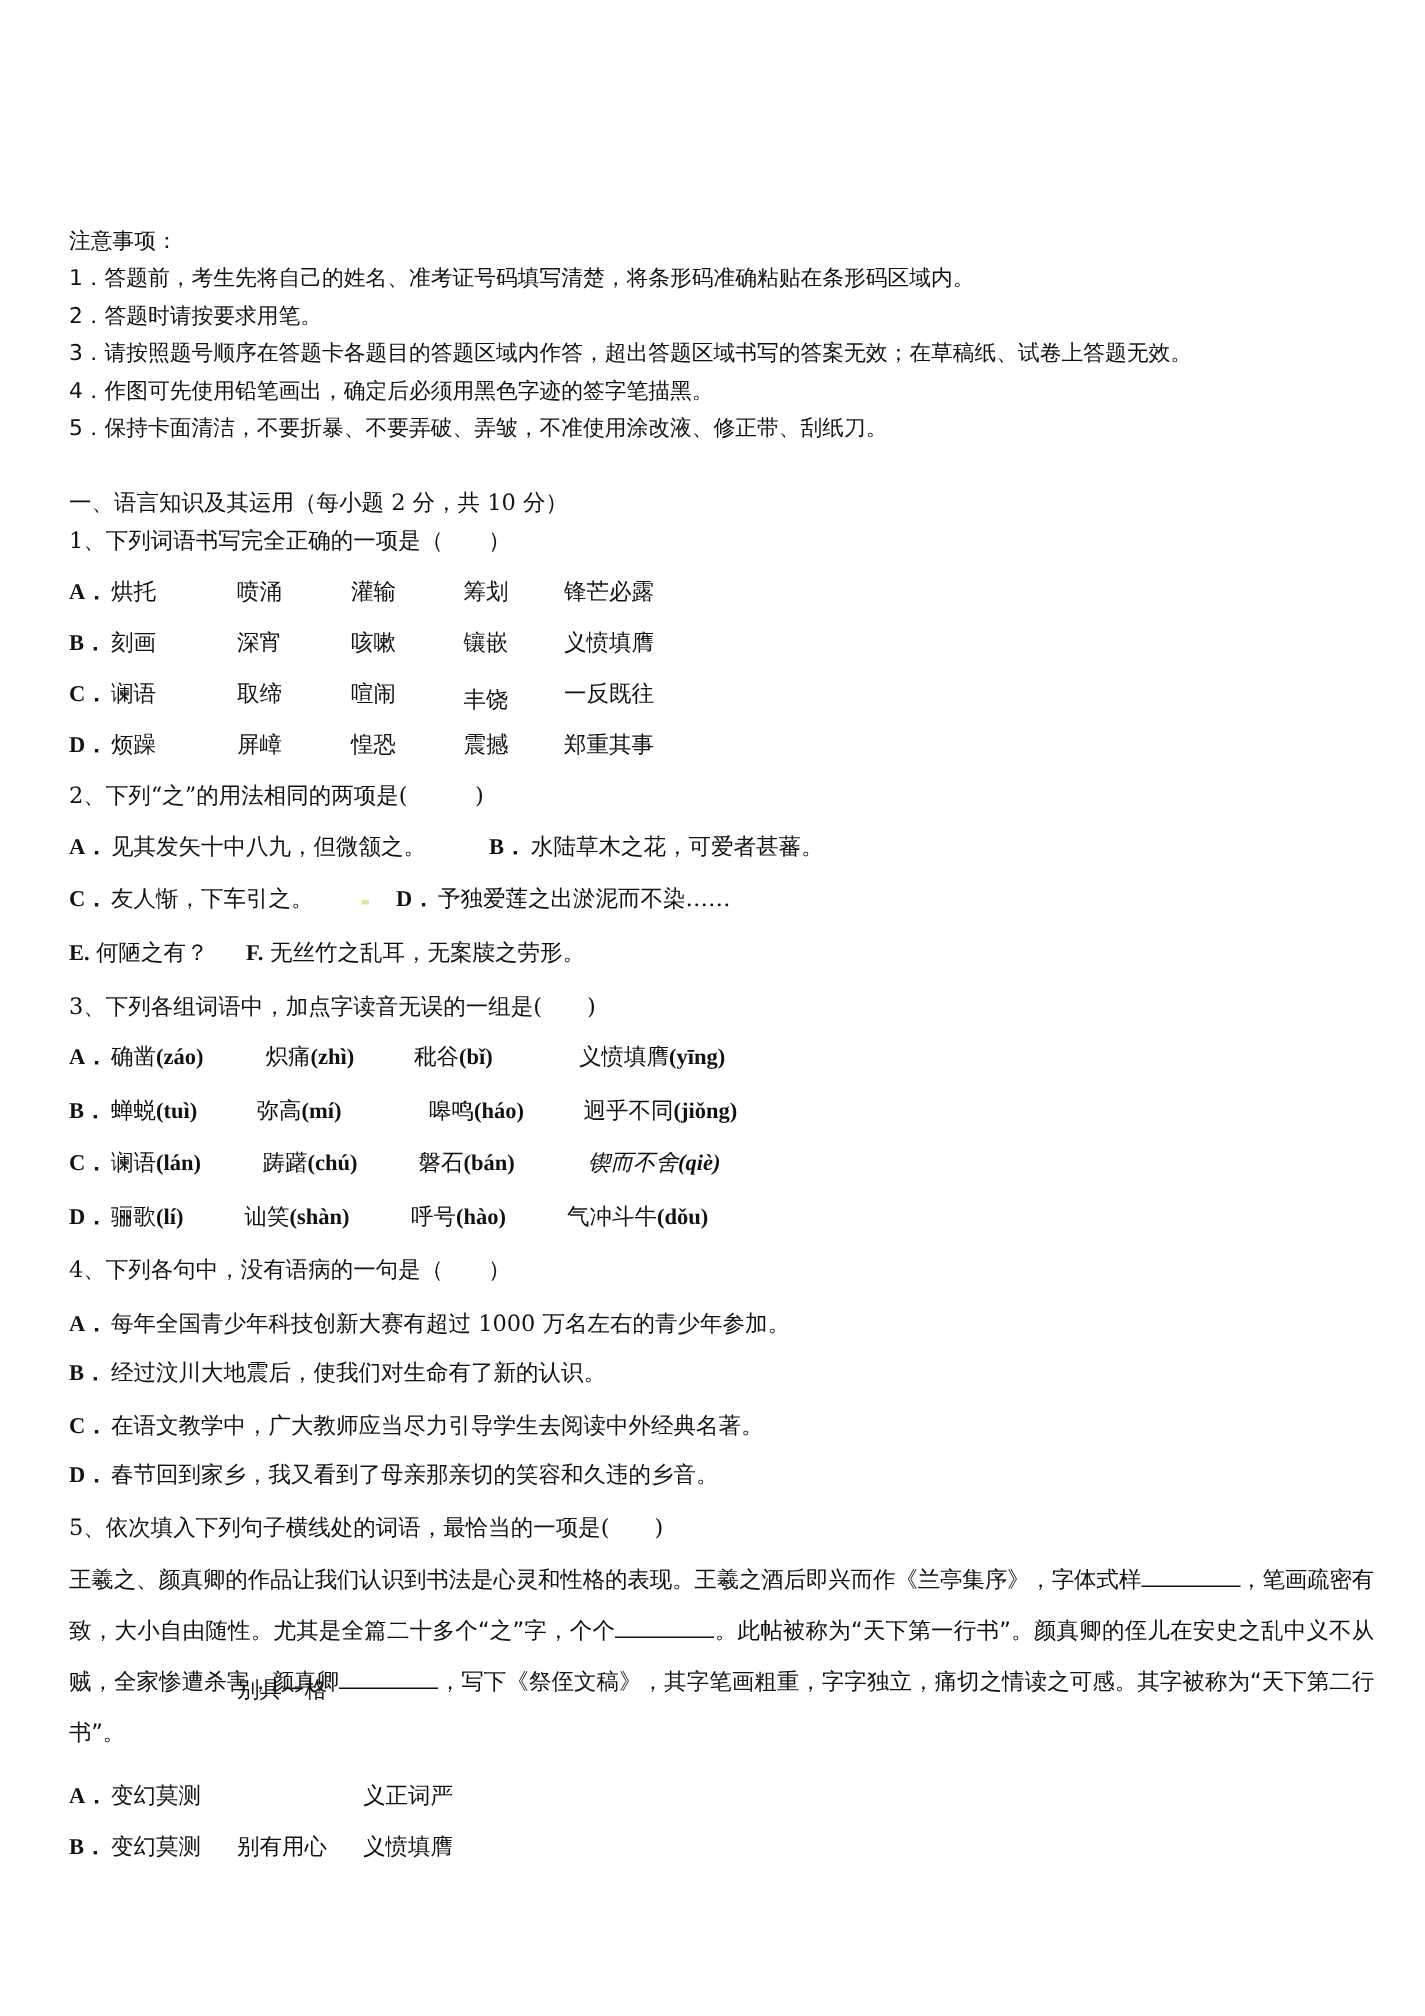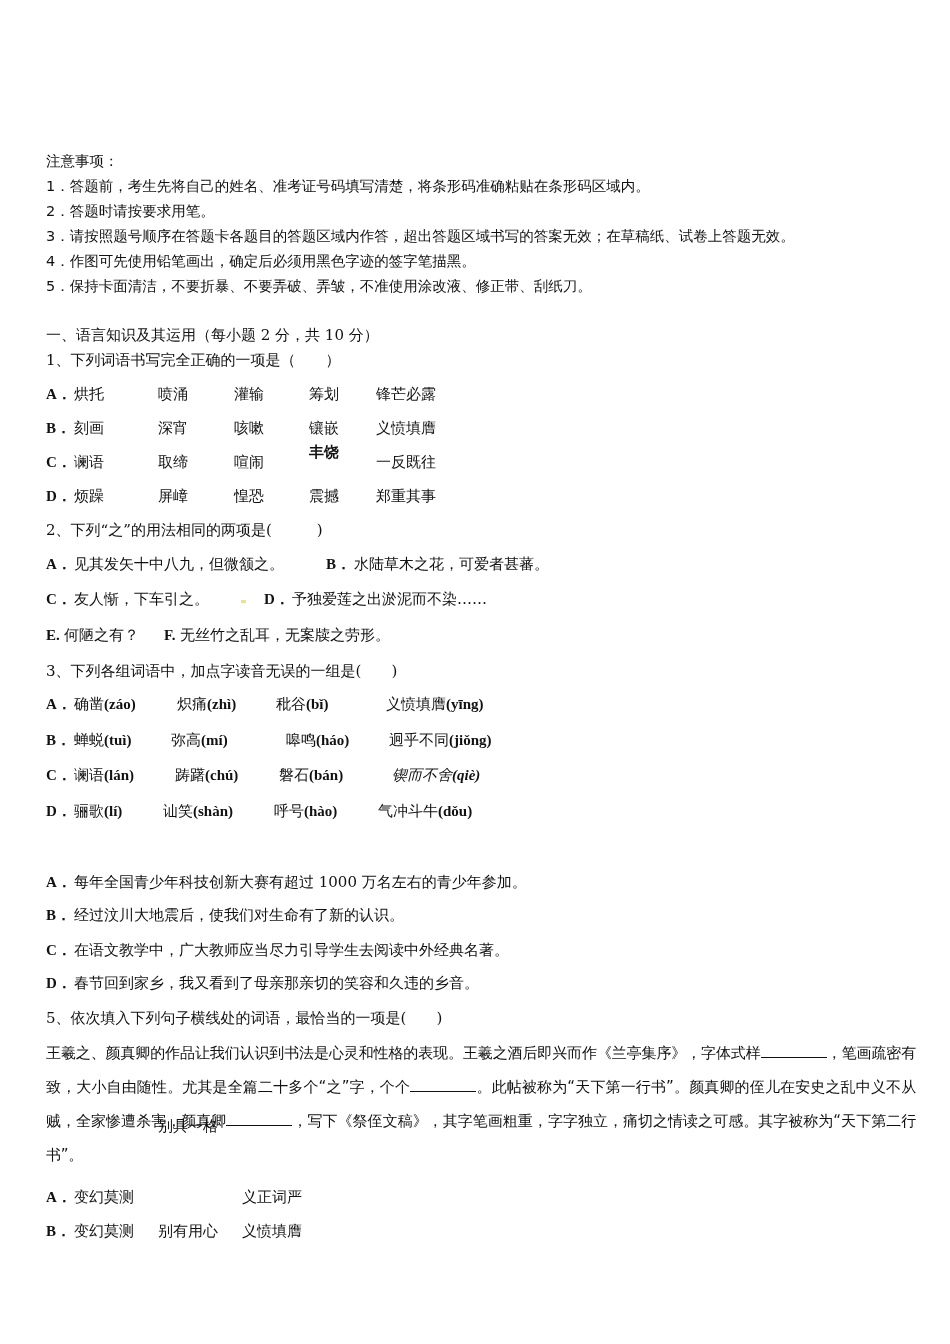--- a/index.html
+++ b/index.html
@@ -113,21 +113,21 @@
     <div class="cell" style="left:158px;top:418px;">深宵</div>
     <div class="cell" style="left:234px;top:418px;">咳嗽</div>
     <div class="cell" style="left:309px;top:418px;">镶嵌</div>
     <div class="cell" style="left:376px;top:418px;">义愤填膺</div>
   </div>
   <div>
     <div class="cell" style="left:46px;top:452px;"><span class="lbl">C．</span></div>
     <div class="cell" style="left:74px;top:452px;">谰语</div>
     <div class="cell" style="left:158px;top:452px;">取缔</div>
     <div class="cell" style="left:234px;top:452px;">喧闹</div>
-    <div class="cell" style="left:309px;top:442px;font-weight:bold;">丰饶</div>
+    <div class="cell" style="left:309px;top:456px;">丰饶</div>
     <div class="cell" style="left:376px;top:452px;">一反既往</div>
   </div>
   <div>
     <div class="cell" style="left:46px;top:486px;"><span class="lbl">D．</span></div>
     <div class="cell" style="left:74px;top:486px;text-align:right;">烦躁</div>
     <div class="cell" style="left:158px;top:486px;">屏嶂</div>
     <div class="cell" style="left:234px;top:486px;">惶恐</div>
     <div class="cell" style="left:309px;top:486px;">震撼</div>
     <div class="cell" style="left:376px;top:486px;">郑重其事</div>
   </div>
@@ -177,20 +177,21 @@
     <div class="cell" style="left:392px;top:765px;font-style:italic;"><span>锲而不舍</span><span class="py">(qiè)</span></div>
   </div>
   <div>
     <div class="cell" style="left:46px;top:801px;"><span class="lbl">D．</span></div>
     <div class="cell" style="left:74px;top:801px;"><span>骊歌</span><span class="py">(lí)</span></div>
     <div class="cell" style="left:163px;top:801px;"><span>讪笑</span><span class="py">(shàn)</span></div>
     <div class="cell" style="left:274px;top:801px;"><span>呼号</span><span class="py">(hào)</span></div>
     <div class="cell" style="left:378px;top:801px;"><span>气冲斗牛</span><span class="py">(dǒu)</span></div>
   </div>
 
+  <div class="line" style="top:836px;">4、下列各句中，没有语病的一句是（　　）</div>
   <div class="cell" style="left:46px;top:872px;">
     <span class="lbl">A．</span><span>每年全国青少年科技创新大赛有超过 1000 万名左右的青少年参加。</span>
   </div>
   <div class="cell" style="left:46px;top:905px;">
     <span class="lbl">B．</span><span>经过汶川大地震后，使我们对生命有了新的认识。</span>
   </div>
   <div class="cell" style="left:46px;top:940px;">
     <span class="lbl">C．</span><span>在语文教学中，广大教师应当尽力引导学生去阅读中外经典名著。</span>
   </div>
   <div class="cell" style="left:46px;top:973px;">

